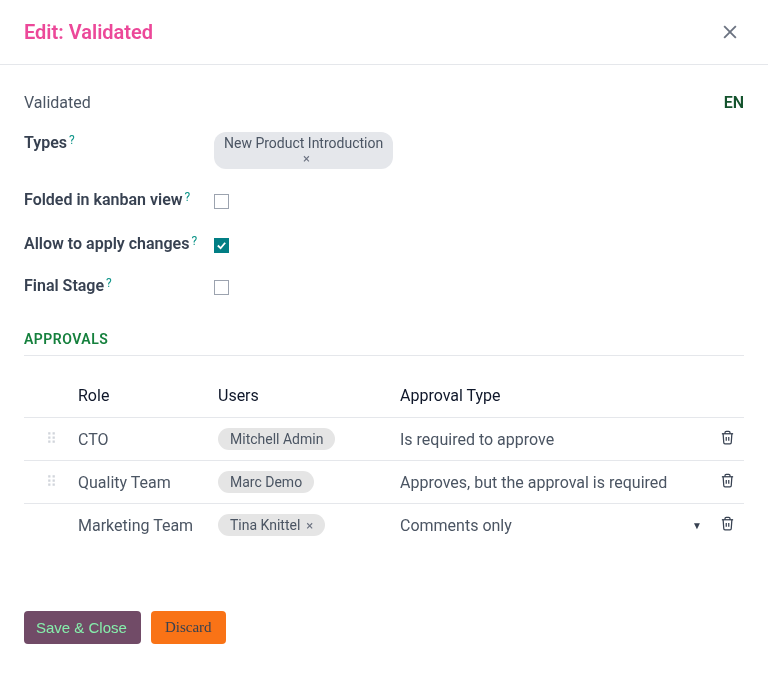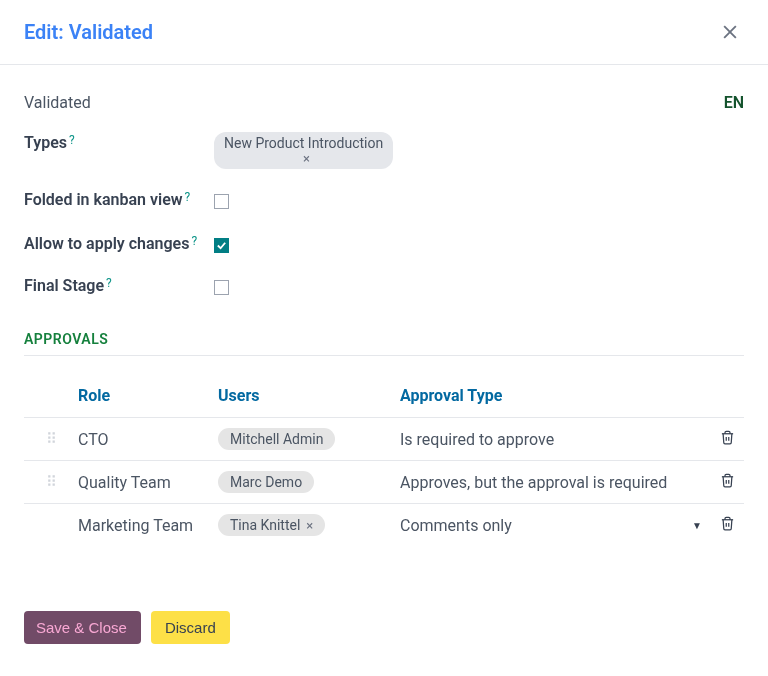--- a/index.html
+++ b/index.html
@@ -15,21 +15,21 @@
     .modal-header {
       display: flex;
       justify-content: space-between;
       align-items: center;
       padding: 18px 24px 18px 24px;
       border-bottom: 1px solid #e5e7eb;
     }
     .modal-title {
       font-size: 20px;
       font-weight: 600;
-      color: #3b82f6;
+      color: #ec4899;
     }
     .close-btn {
       background: none;
       border: none;
       cursor: pointer;
       color: #6b7280;
       padding: 4px;
       display: flex;
       align-items: center;
     }
@@ -113,22 +113,22 @@
       color: #15803d;
       letter-spacing: 0.5px;
       margin-top: 32px;
       padding-bottom: 8px;
       border-bottom: 1px solid #e5e7eb;
       margin-bottom: 18px;
     }
     .approvals-table { width: 100%; }
     .table-header {
       display: flex;
-      font-weight: 700;
-      color: #0369a1;
+      font-weight: 400;
+      color: #0f172a;
       padding: 12px 0;
     }
     .col-handle { width: 54px; flex-shrink: 0; display:flex; align-items:center; justify-content:center;}
     .col-role { width: 140px; flex-shrink: 0; }
     .col-users { width: 182px; flex-shrink: 0; }
     .col-approval { flex: 1; display:flex; align-items:center; }
     .col-trash { width: 34px; flex-shrink: 0; display:flex; align-items:center; justify-content:center;}
     .table-row {
       display: flex;
       align-items: center;
@@ -168,26 +168,27 @@
     }
     .btn {
       padding: 8px 14px;
       border-radius: 4px;
       font-size: 15px;
       cursor: pointer;
       border: none;
     }
     .btn-primary {
       background: #714b67;
-      color: #f9a8d4;
+      color: #86efac;
       padding-left: 12px;
     }
     .btn-secondary {
-      background: #fde047;
+      background: #f97316;
       color: #374151;
+      font-family: Liberation Serif, serif;
     }
   </style>
 </head>
 <body>
 
 <div class="modal-header">
   <div class="modal-title">Edit: Validated</div>
   <button class="close-btn">
     <svg width="20" height="20" viewBox="0 0 24 24" fill="none" stroke="currentColor" stroke-width="2.2">
         <line x1="5" y1="5" x2="19" y2="19"></line>

